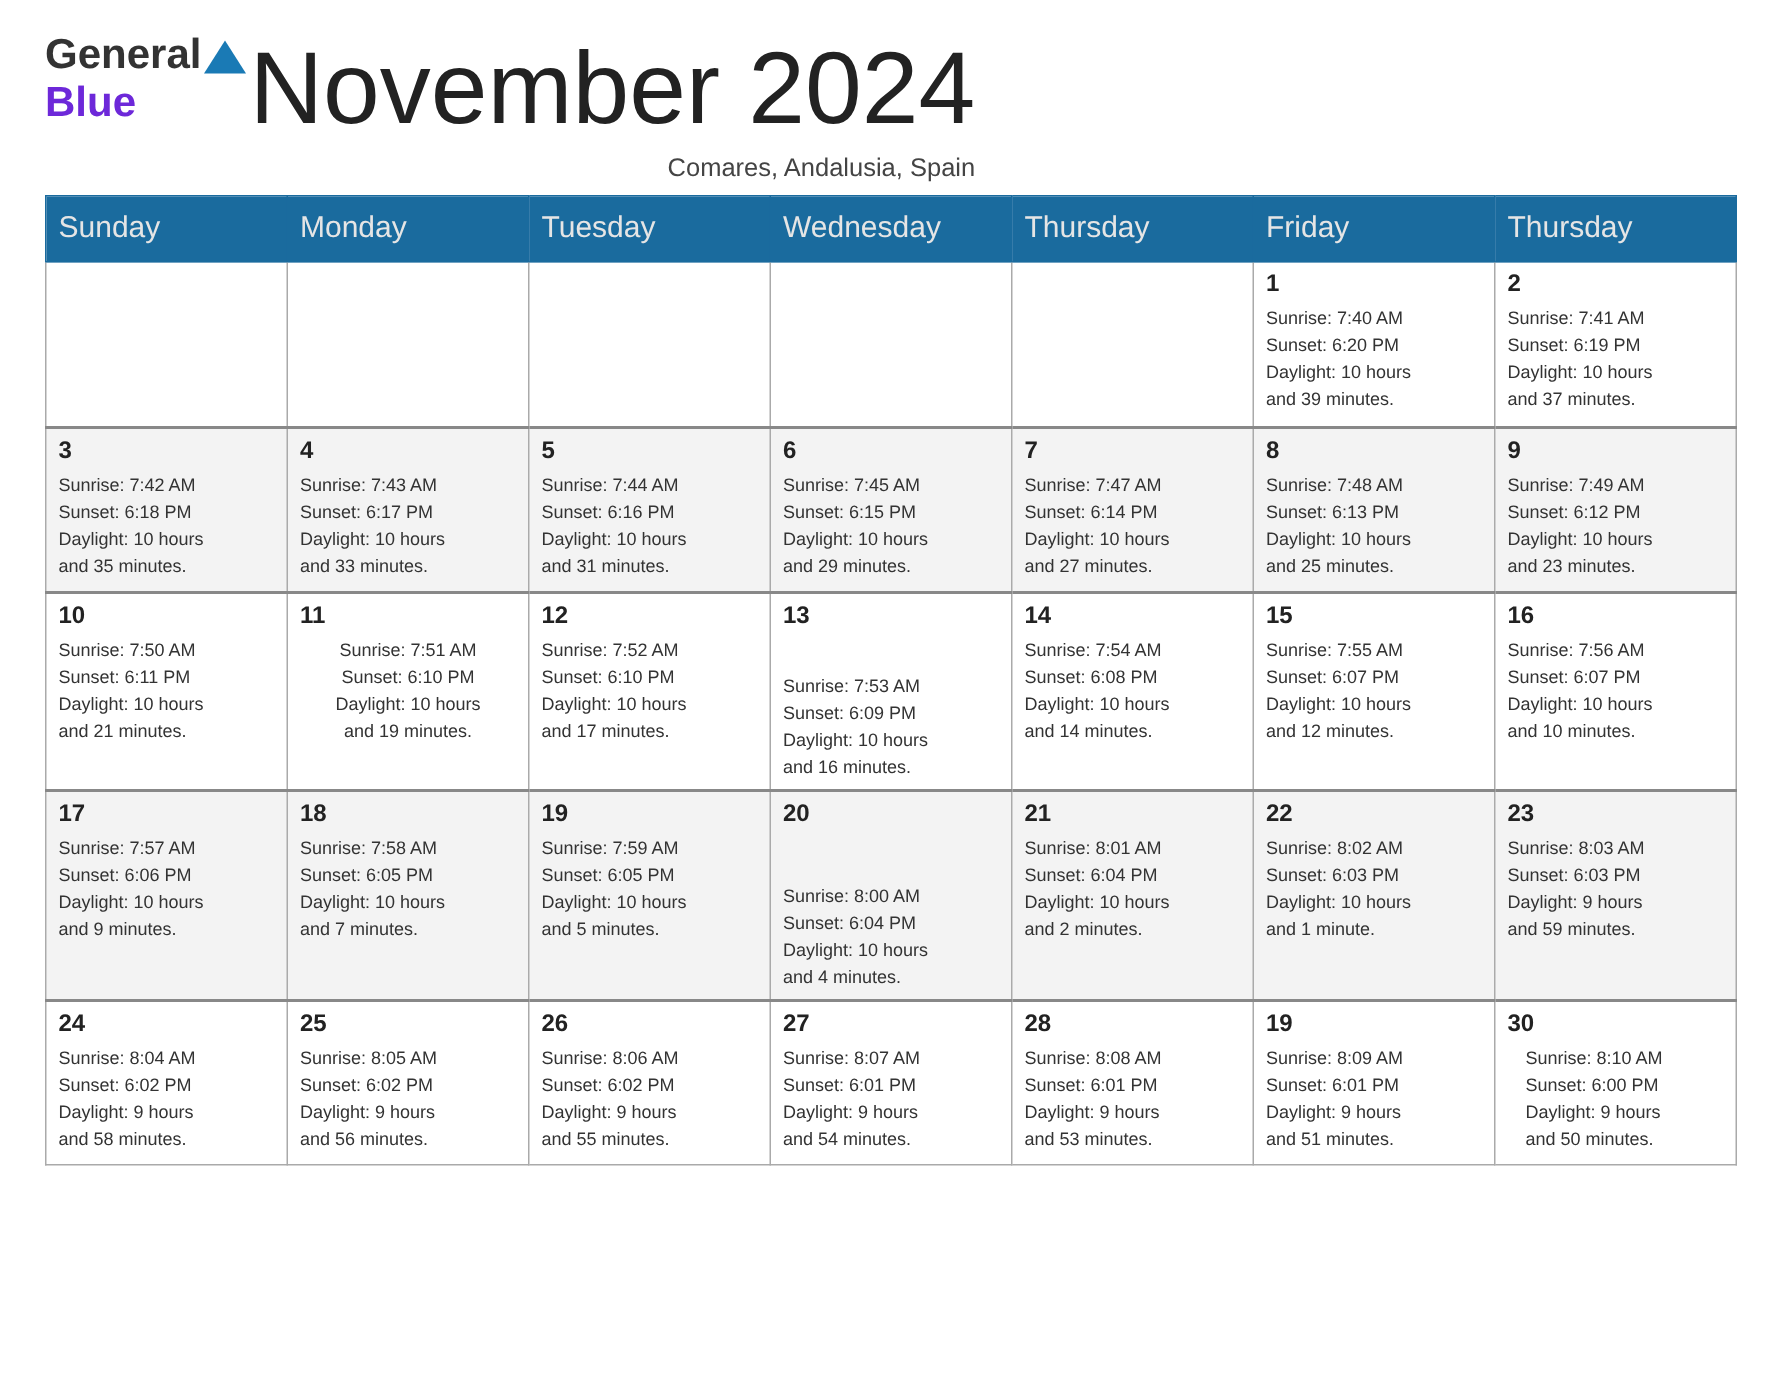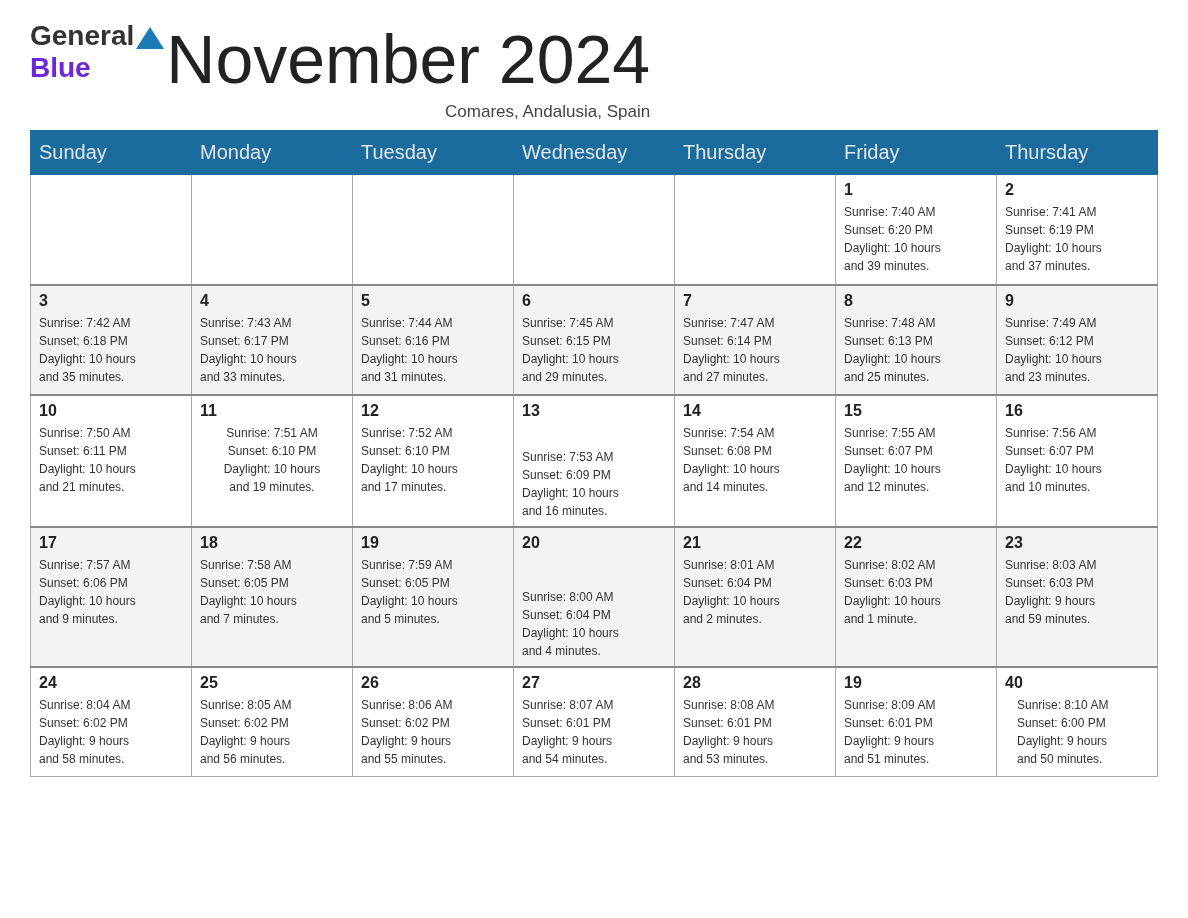--- a/index.html
+++ b/index.html
@@ -348,21 +348,21 @@
 and 53 minutes.</div>
         </td>
         <td>
           <span class="day-number">19</span>
           <div class="day-info" style="white-space: pre-line;">Sunrise: 8:09 AM
 Sunset: 6:01 PM
 Daylight: 9 hours
 and 51 minutes.</div>
         </td>
         <td>
-          <span class="day-number">40</span>
+          <span class="day-number">30</span>
           <div class="day-info" style="white-space: pre-line; margin-left: 12px;">Sunrise: 8:10 AM
 Sunset: 6:00 PM
 Daylight: 9 hours
 and 50 minutes.</div>
         </td>
       </tr>
     </tbody>
 </table>
 
 </body></html>

